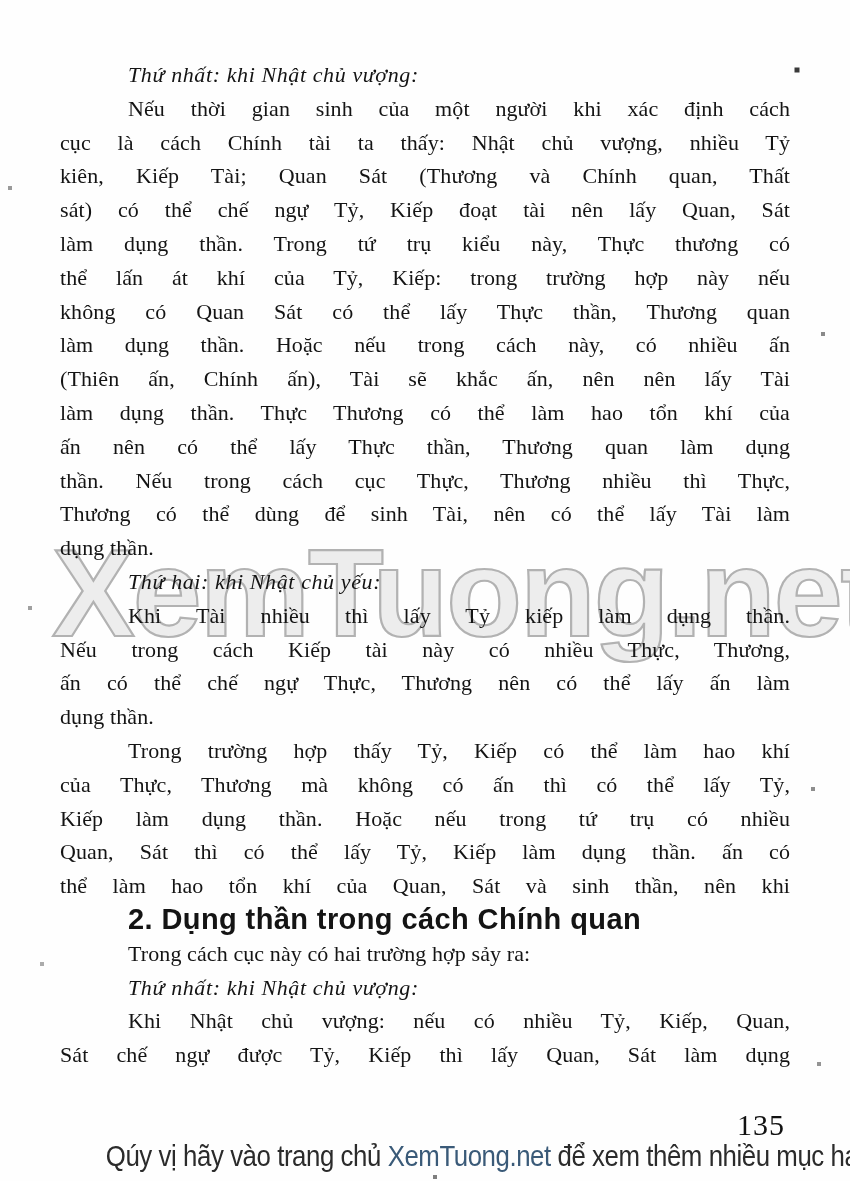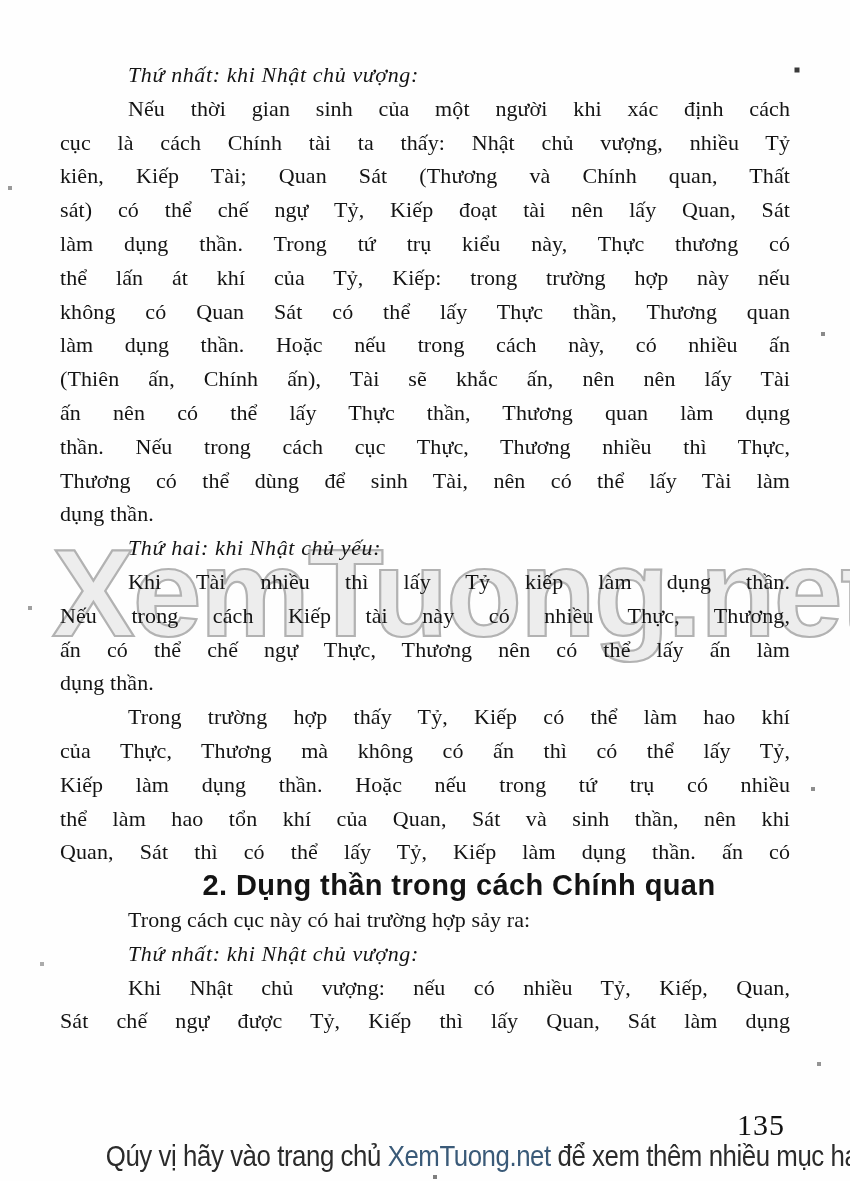--- a/index.html
+++ b/index.html
@@ -39,21 +39,20 @@
   .line.indent { padding-left: 68px; }
   .line.italic {
     font-style: italic;
     letter-spacing: 0.6px;
   }
   .line.bold {
     font-family: "Liberation Sans", sans-serif;
     font-weight: bold;
     font-size: 29px;
     letter-spacing: 0.4px;
-    text-align: center;
   }
   
   .watermark {
     position: absolute;
     top: 528px;
     left: 52px;
     z-index: 1;
     font-family: "Liberation Sans", "DejaVu Sans", sans-serif;
     font-weight: bold;
     font-size: 124px;
@@ -127,34 +126,35 @@
       <div class="line indent italic">Thứ nhất: khi Nhật chủ vượng:</div>
       <div class="line justify indent">Nếu thời gian sinh của một người khi xác định cách</div>
       <div class="line justify">cục là cách Chính tài ta thấy: Nhật chủ vượng, nhiều Tỷ</div>
       <div class="line justify">kiên, Kiếp Tài; Quan Sát (Thương và Chính quan, Thất</div>
       <div class="line justify">sát) có thể chế ngự Tỷ, Kiếp đoạt tài nên lấy Quan, Sát</div>
       <div class="line justify">làm dụng thần. Trong tứ trụ kiểu này, Thực thương có</div>
       <div class="line justify">thể lấn át khí của Tỷ, Kiếp: trong trường hợp này nếu</div>
       <div class="line justify">không có Quan Sát có thể lấy Thực thần, Thương quan</div>
       <div class="line justify">làm dụng thần. Hoặc nếu trong cách này, có nhiều ấn</div>
       <div class="line justify">(Thiên ấn, Chính ấn), Tài sẽ khắc ấn, nên nên lấy Tài</div>
+      <div class="line justify">làm dụng thần. Thực Thương có thể làm hao tổn khí của</div>
       <div class="line justify">ấn nên có thể lấy Thực thần, Thương quan làm dụng</div>
       <div class="line justify">thần. Nếu trong cách cục Thực, Thương nhiều thì Thực,</div>
       <div class="line justify">Thương có thể dùng để sinh Tài, nên có thể lấy Tài làm</div>
       <div class="line">dụng thần.</div>
       <div class="line indent italic">Thứ hai: khi Nhật chủ yếu:</div>
       <div class="line justify indent">Khi Tài nhiều thì lấy Tỷ kiếp làm dụng thần.</div>
       <div class="line justify">Nếu trong cách Kiếp tài này có nhiều Thực, Thương,</div>
       <div class="line justify">ấn có thể chế ngự Thực, Thương nên có thể lấy ấn làm</div>
       <div class="line">dụng thần.</div>
       <div class="line justify indent">Trong trường hợp thấy Tỷ, Kiếp có thể làm hao khí</div>
       <div class="line justify">của Thực, Thương mà không có ấn thì có thể lấy Tỷ,</div>
       <div class="line justify">Kiếp làm dụng thần. Hoặc nếu trong tứ trụ có nhiều</div>
+      <div class="line justify">Quan, Sát thì có thể lấy Tỷ, Kiếp làm dụng thần. ấn có</div>
       <div class="line justify">thể làm hao tổn khí của Quan, Sát và sinh thần, nên khi</div>
-      <div class="line justify">Quan, Sát thì có thể lấy Tỷ, Kiếp làm dụng thần. ấn có</div>
       <div class="line indent bold">2. Dụng thần trong cách Chính quan</div>
       <div class="line indent">Trong cách cục này có hai trường hợp sảy ra:</div>
       <div class="line indent italic">Thứ nhất: khi Nhật chủ vượng:</div>
       <div class="line justify indent">Khi Nhật chủ vượng: nếu có nhiều Tỷ, Kiếp, Quan,</div>
       <div class="line justify">Sát chế ngự được Tỷ, Kiếp thì lấy Quan, Sát làm dụng</div>
     </div>
 
   <div class="page-number">135</div>
 
   <div class="footer">

